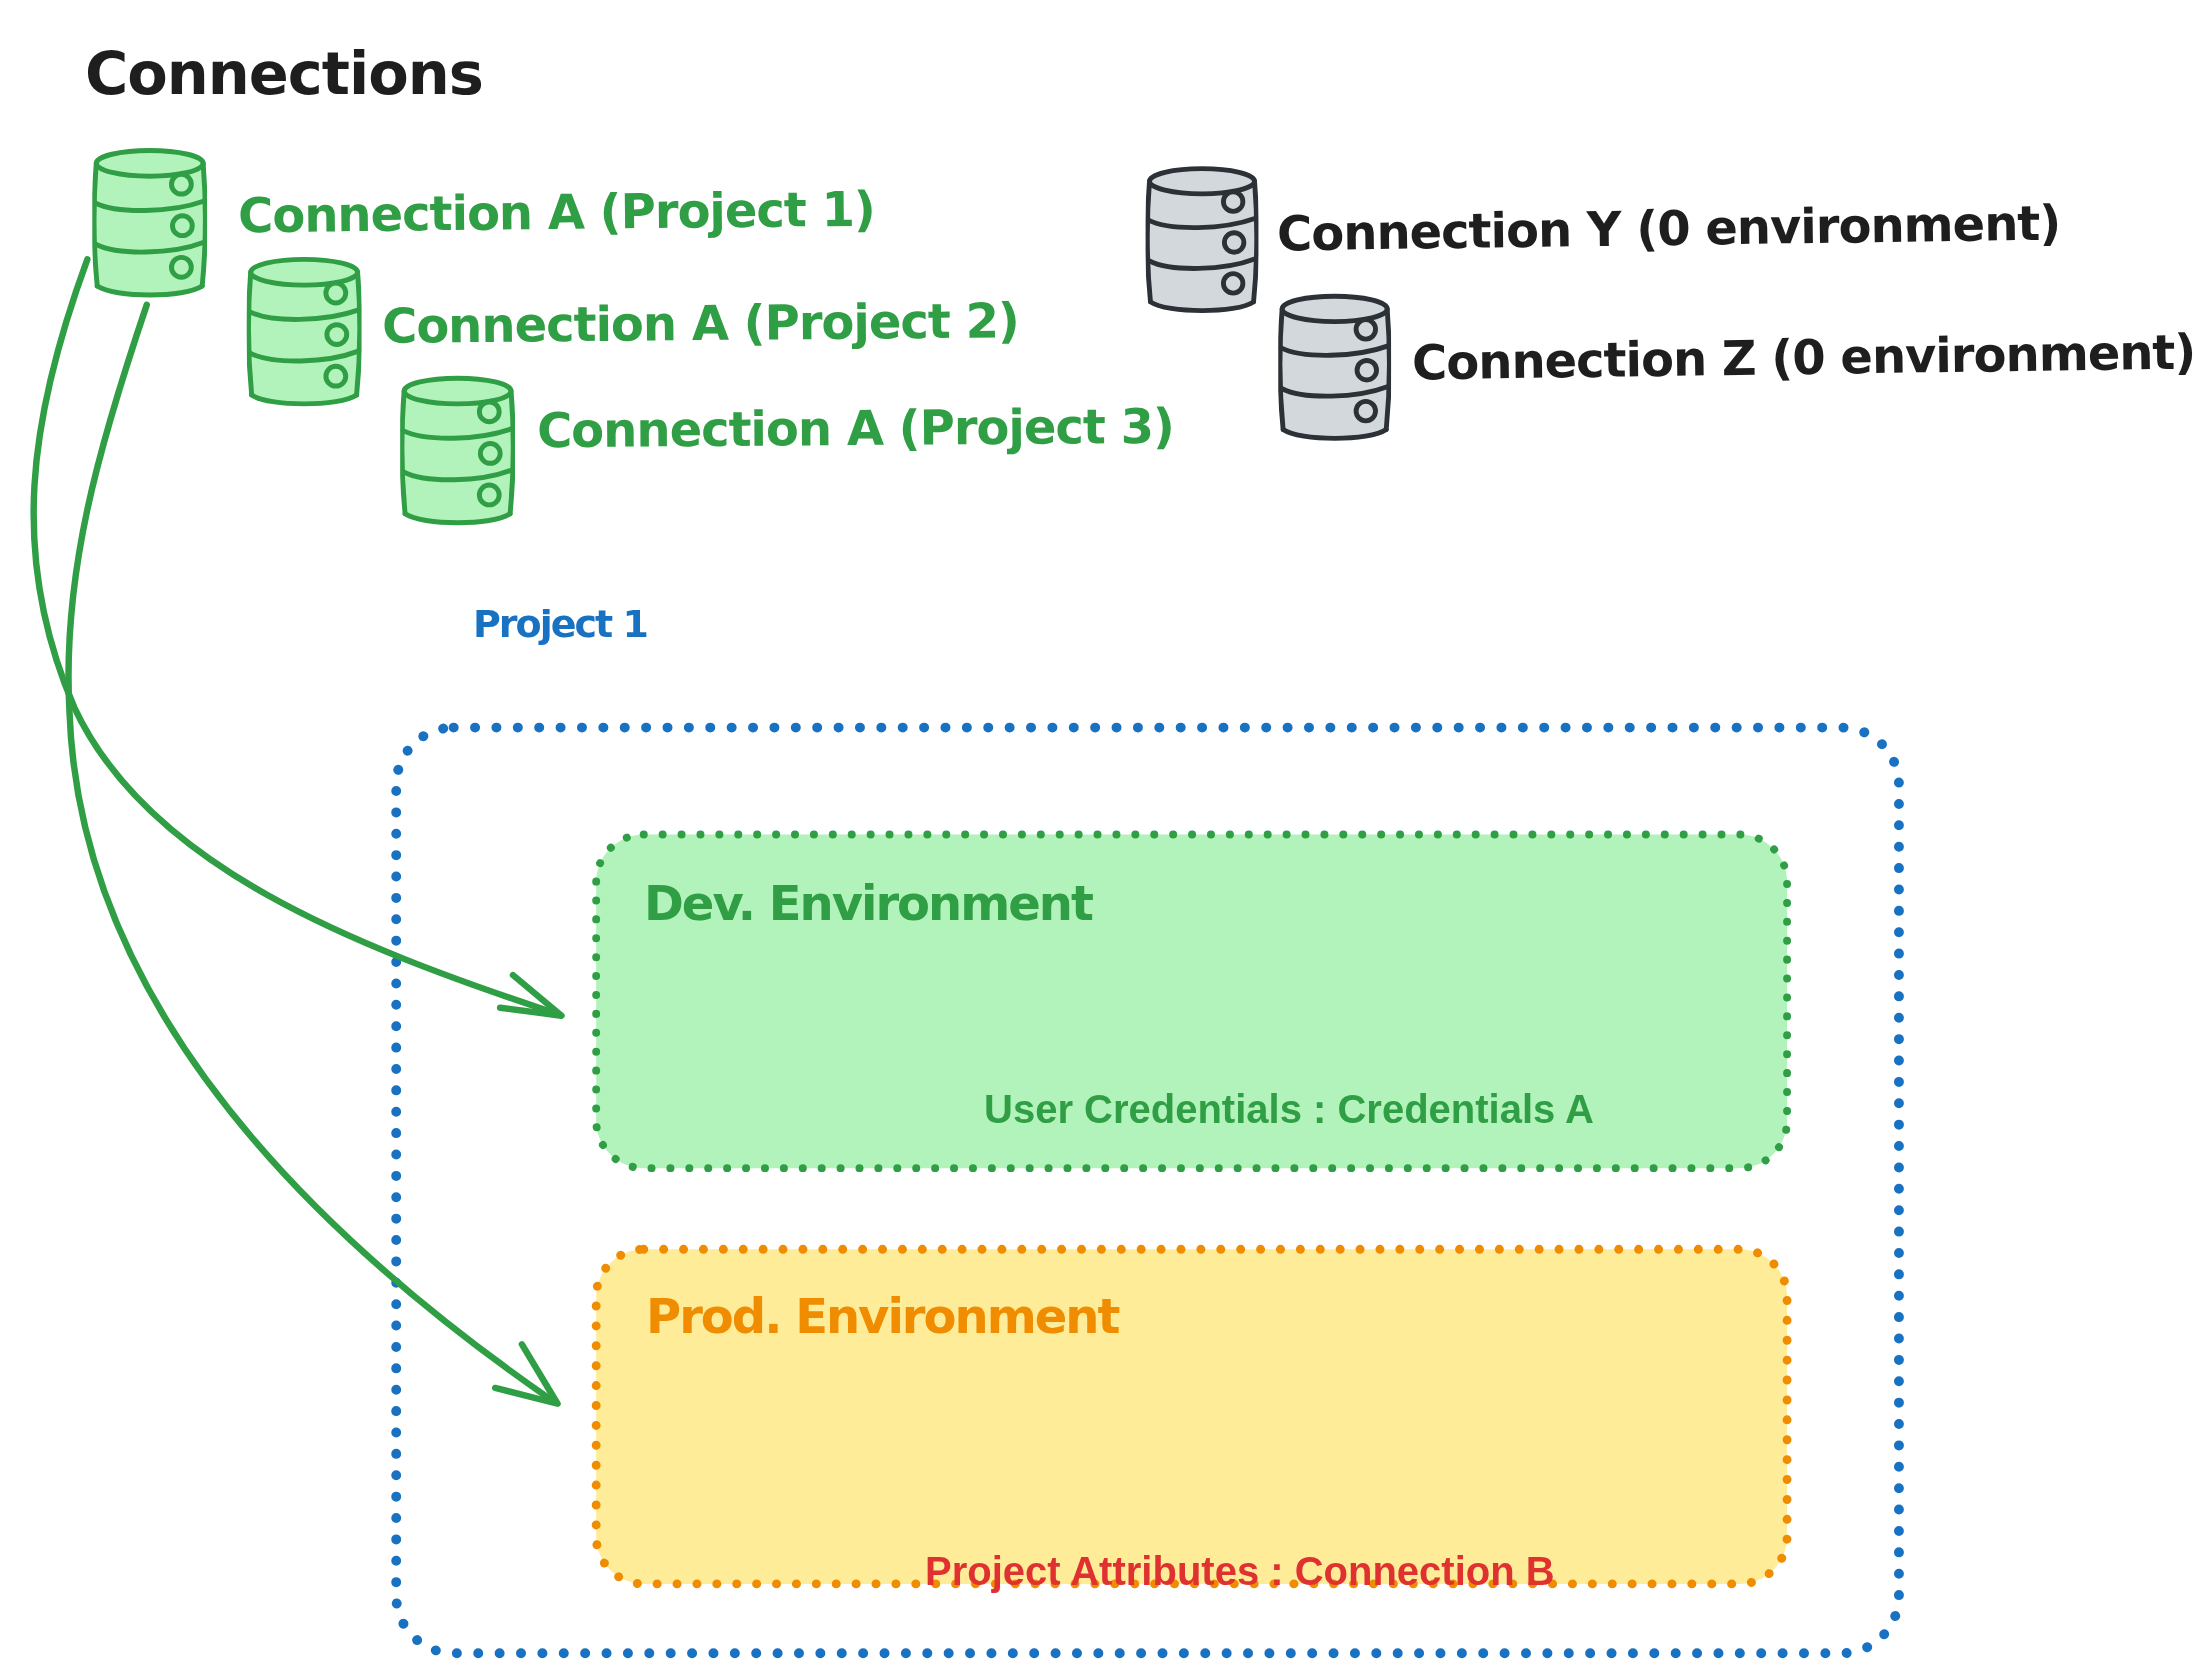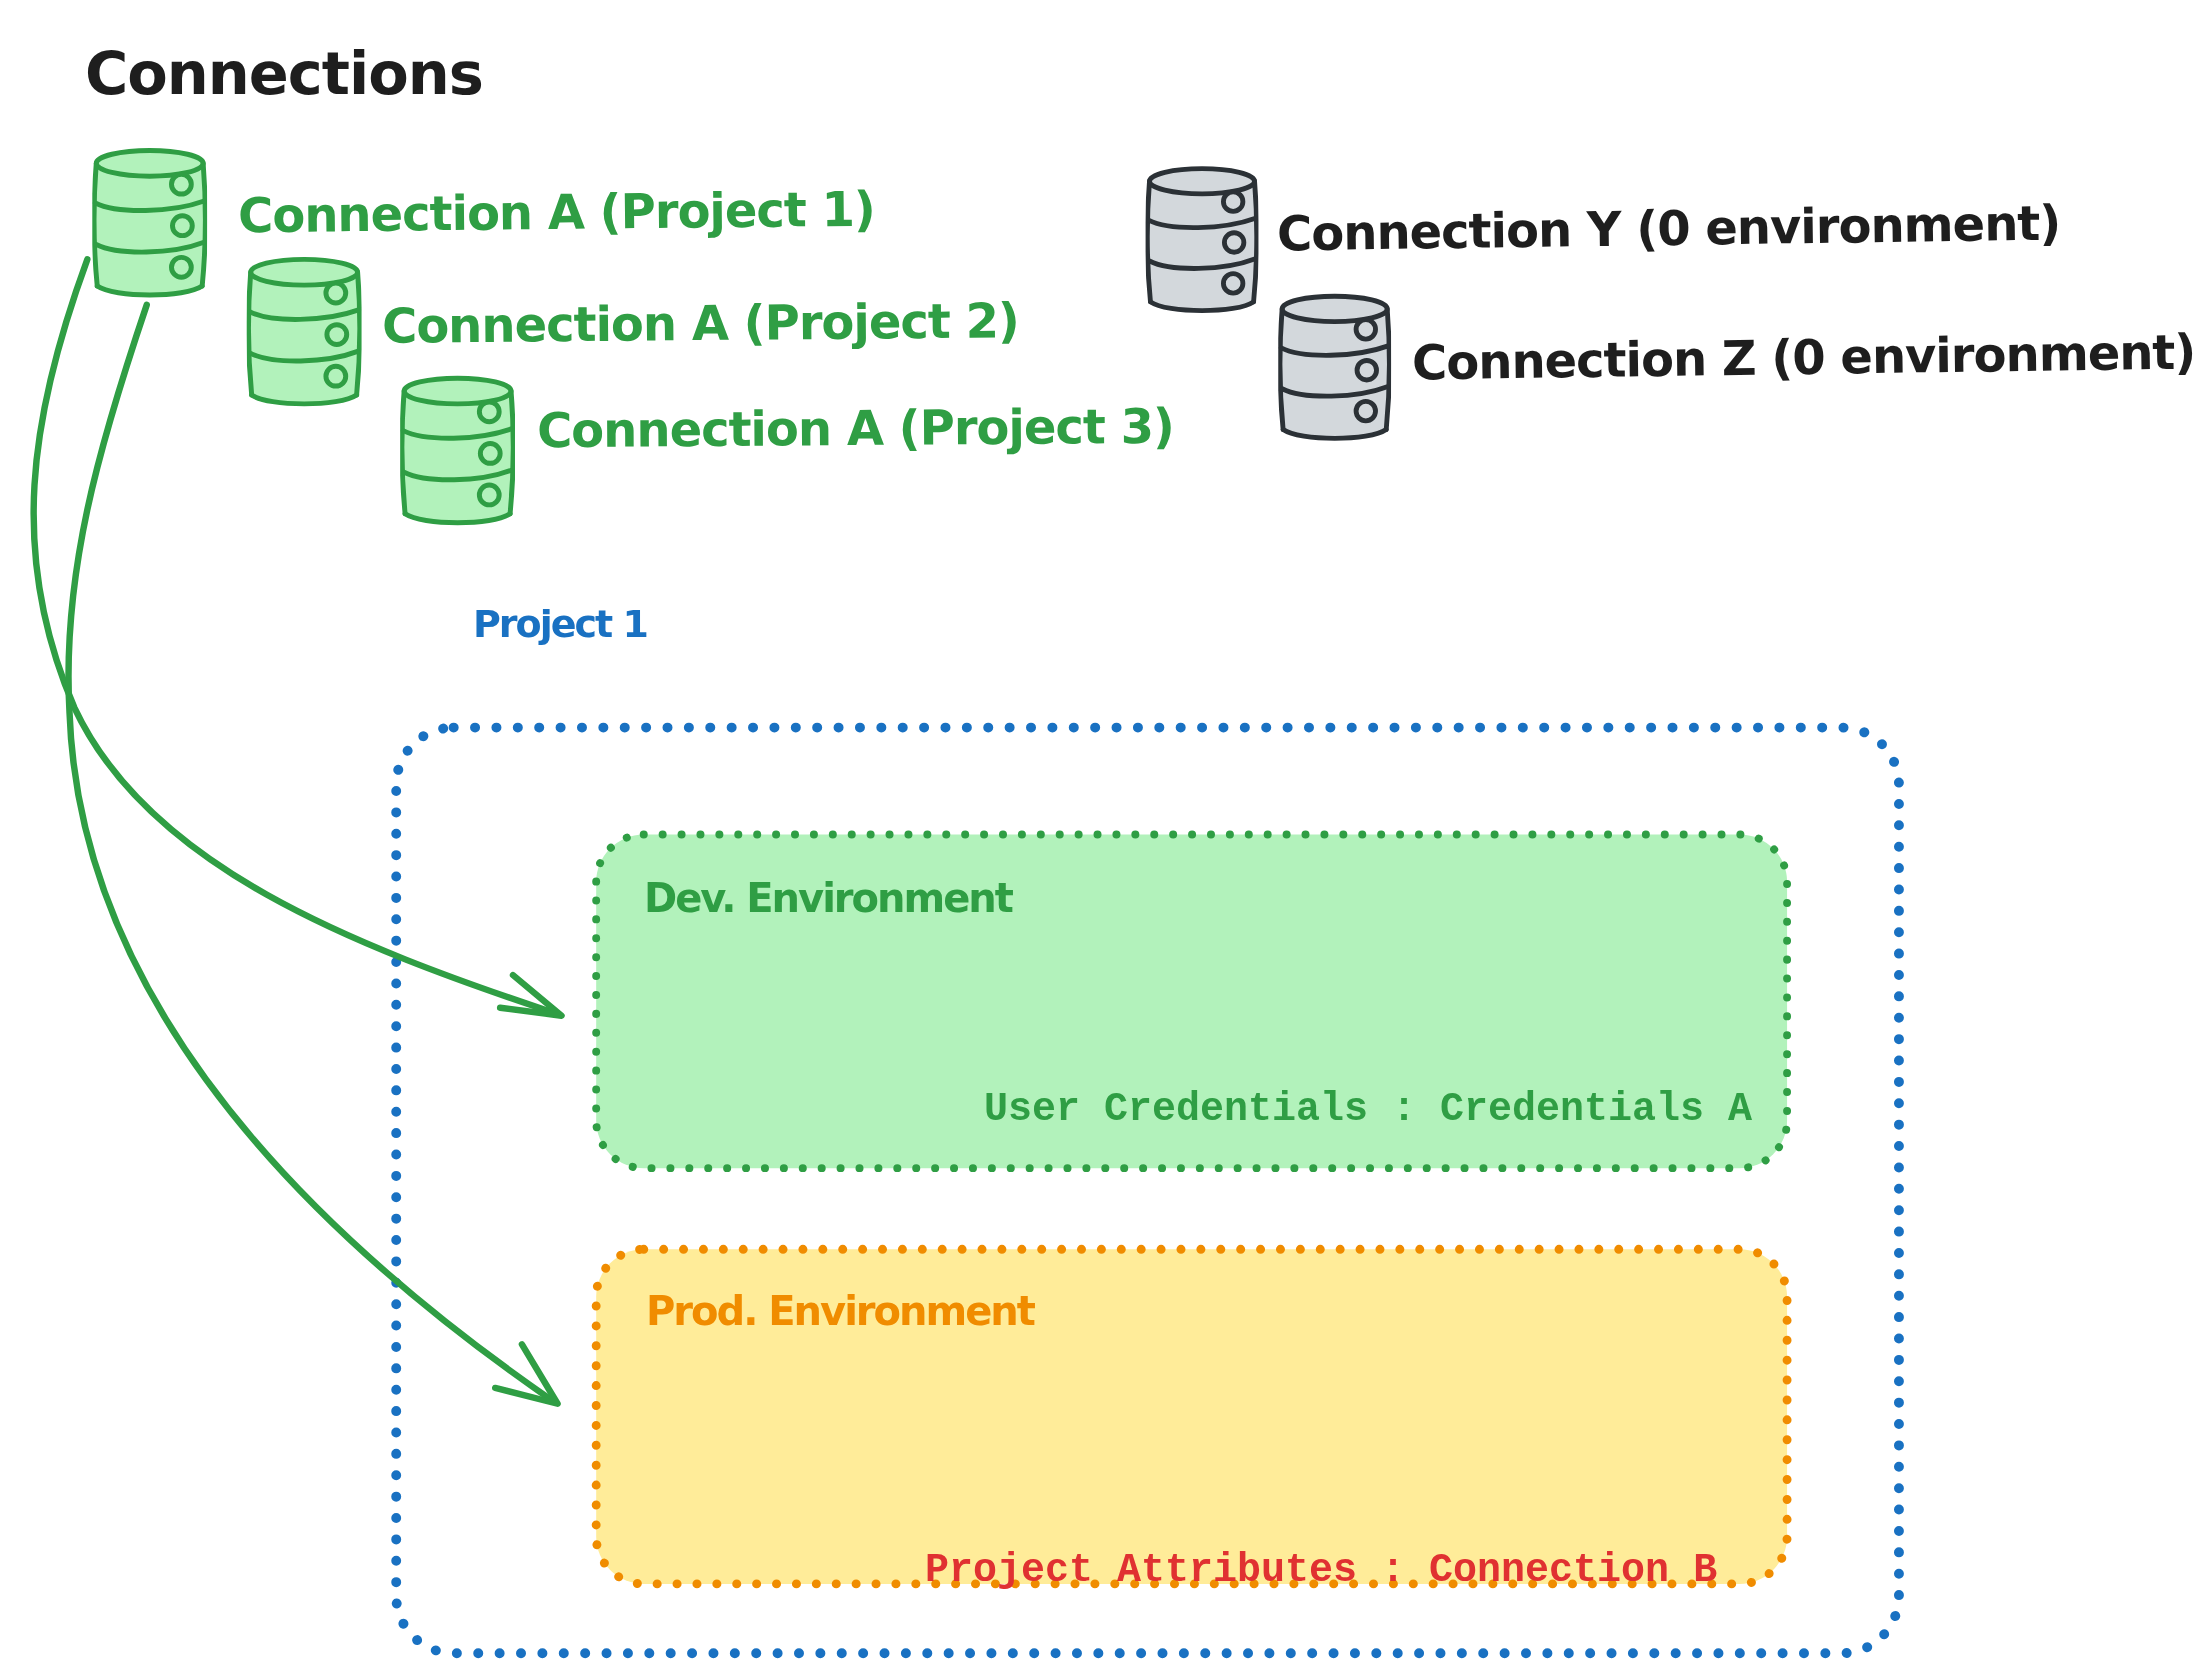--- a/index.html
+++ b/index.html
@@ -14,24 +14,24 @@
   .txt{position:absolute;white-space:nowrap;font-weight:bold;letter-spacing:-1px;}
   .page-title{left:85px;top:39px;font-size:59px;color:var(--ink);}
   .conn-label{font-size:48px;color:var(--green);}
   .conn-label.l1{left:238px;top:184px;transform:rotate(-0.6deg);}
   .conn-label.l2{left:382px;top:295px;transform:rotate(-0.5deg);}
   .conn-label.l3{left:537px;top:400px;transform:rotate(-0.4deg);}
   .conn-label.dark{color:var(--ink);}
   .conn-label.ly{left:1277px;top:200px;transform:rotate(-0.8deg);}
   .conn-label.lz{left:1412px;top:329px;transform:rotate(-0.8deg);}
   .project-title{left:473px;top:602px;font-size:38px;color:var(--blue);letter-spacing:-2px;}
-  .env-title{font-size:40px;letter-spacing:-2px;}
+  .env-title{font-size:48px;letter-spacing:-2px;}
   .dev-title{left:644px;top:875px;color:var(--green);}
   .prod-title{left:646px;top:1288px;color:var(--orange);}
-  .mono{font-family:Liberation Mono, monospace;font-weight:bold;
+  .mono{font-family:Liberation Sans, sans-serif;font-weight:bold;
         font-size:40px;letter-spacing:0;white-space:pre;}
   .dev-mapping{left:984px;top:1087px;color:var(--green);}
   .prod-mappings{left:925px;top:1436px;color:var(--red);line-height:54px;}
 
   
   .blue-frame{fill:none;stroke:var(--blue);stroke-width:10;
               stroke-dasharray:0.1 21.5;stroke-linecap:round;}
   .dev-box{fill:var(--green-fill);stroke:var(--green);stroke-width:8;
            stroke-dasharray:0.1 19;stroke-linecap:round;}
   .prod-box{fill:var(--yellow-fill);stroke:var(--orange);stroke-width:9;

